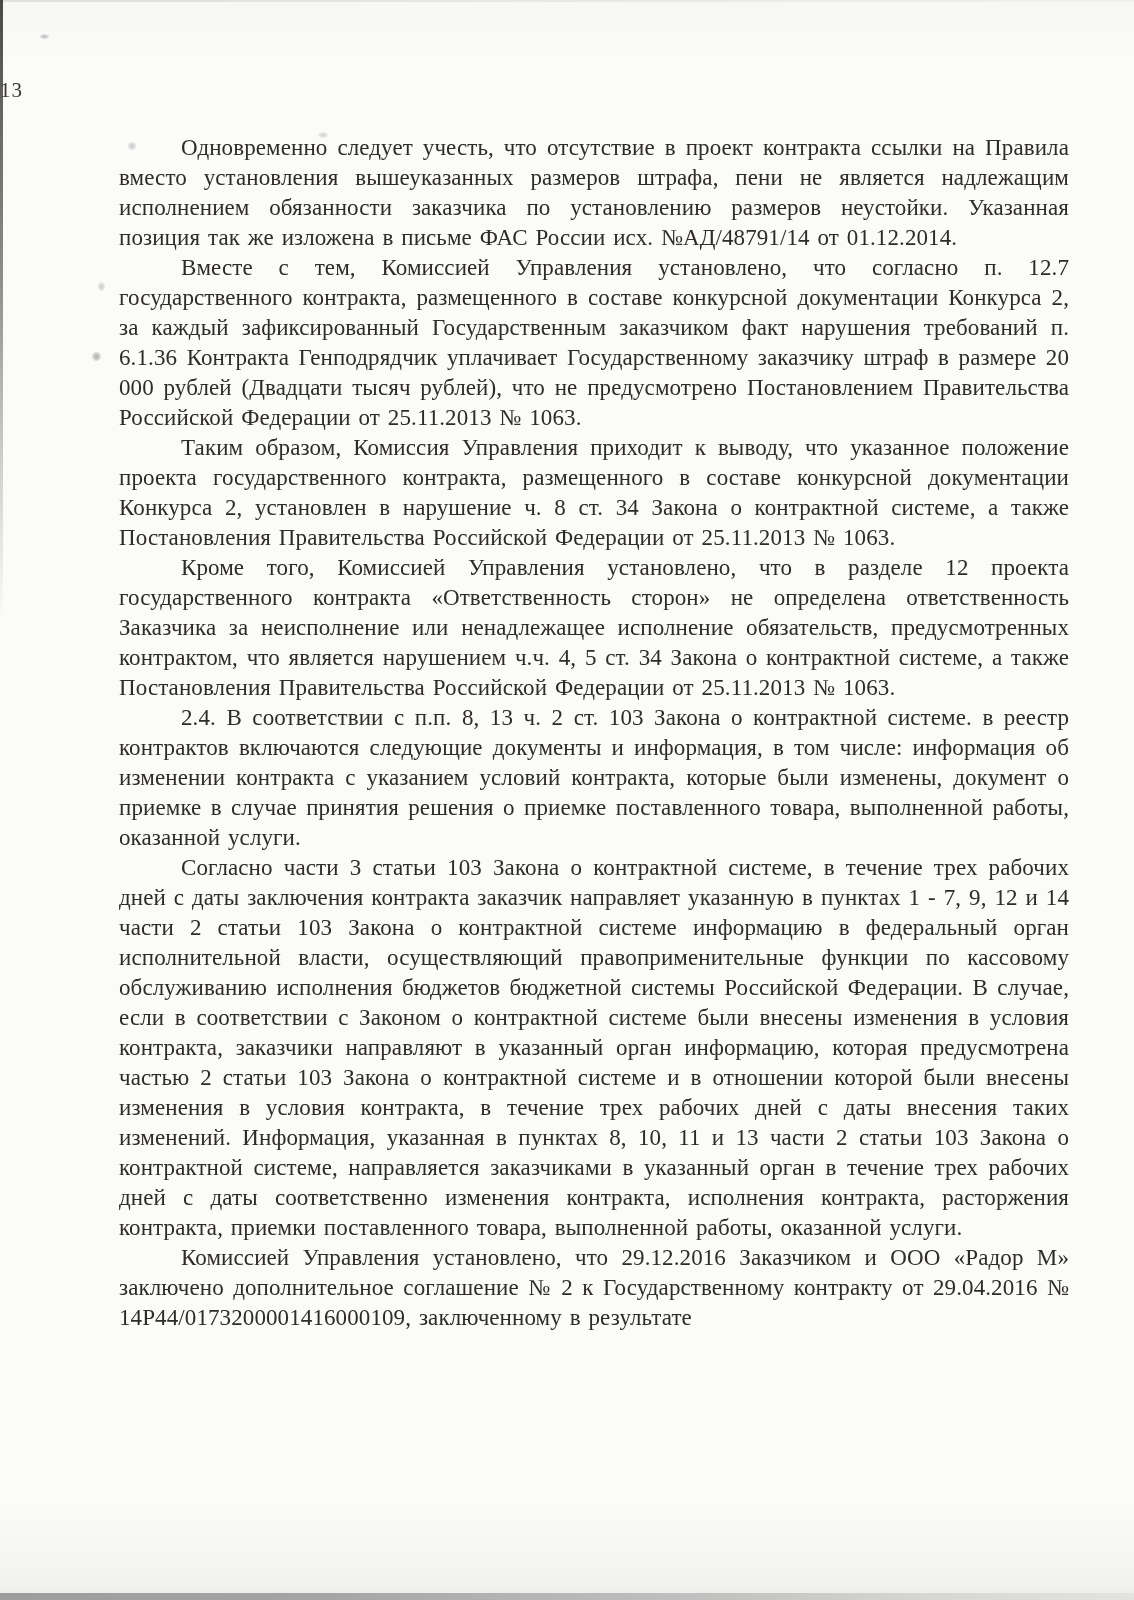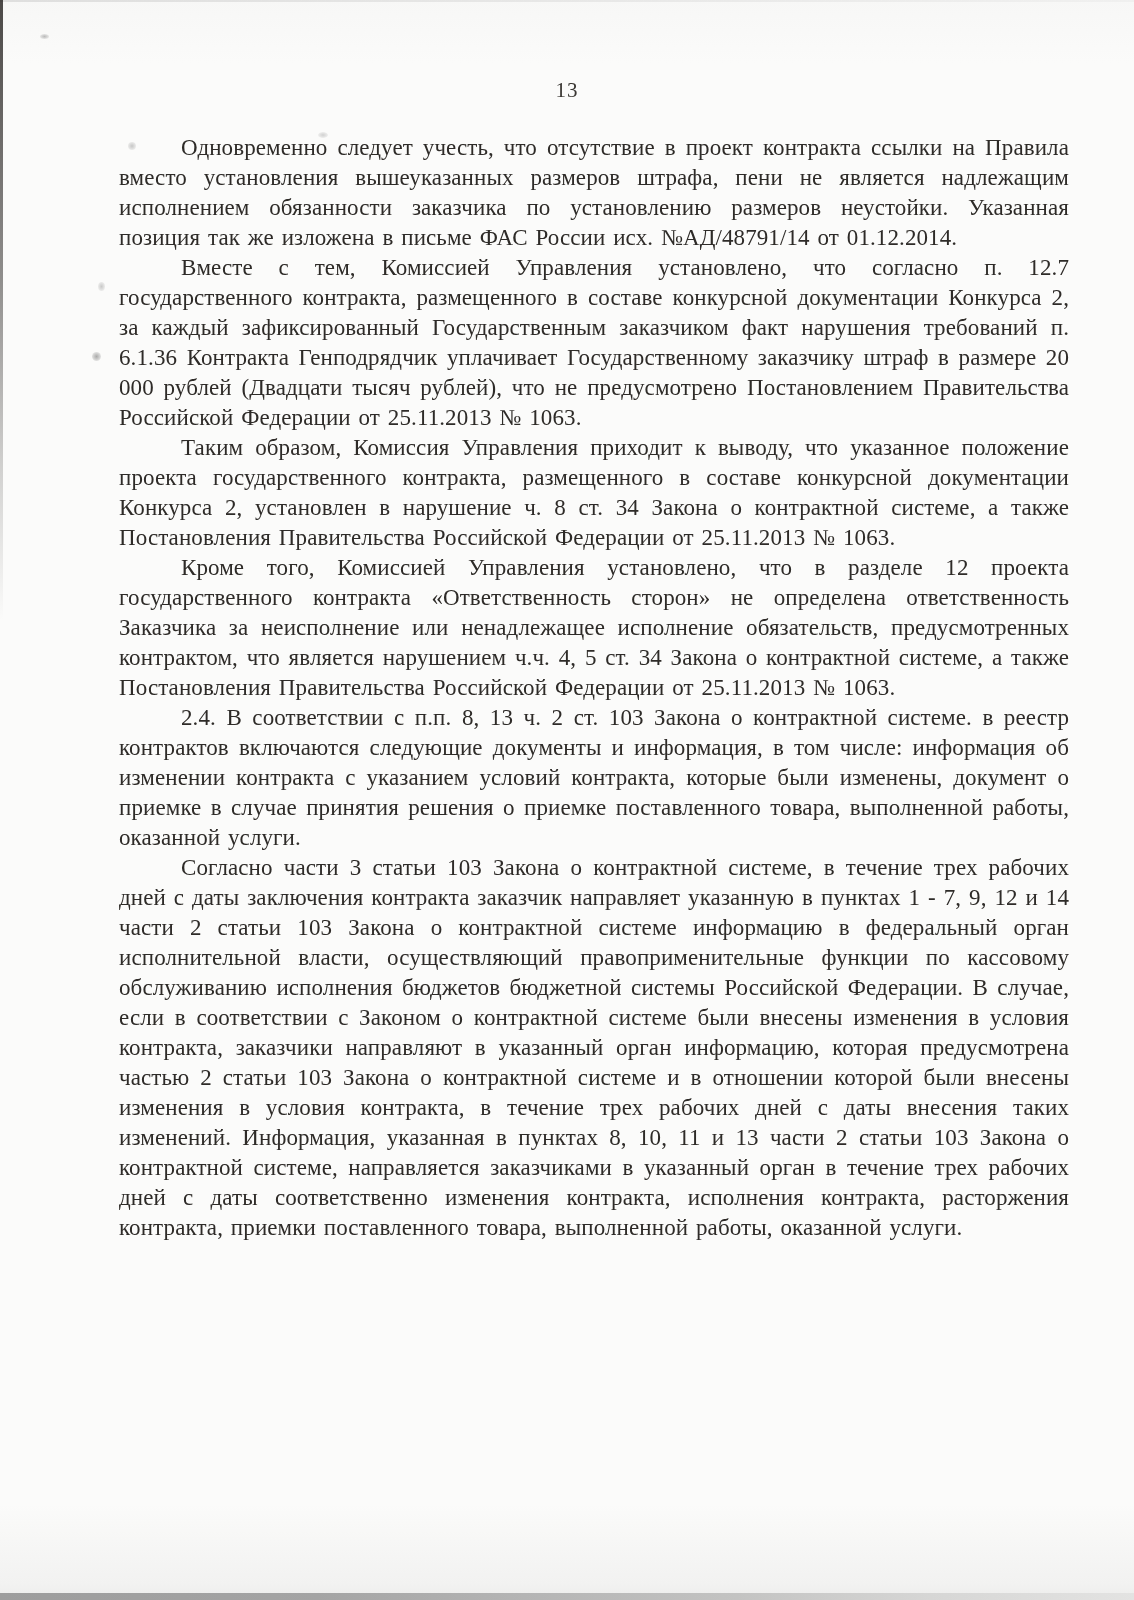--- a/index.html
+++ b/index.html
@@ -51,21 +51,20 @@
   .speck.s2 { left: 128px; top: 142px; width: 8px;  height: 8px; background: radial-gradient(rgba(120,120,120,0.4), rgba(120,120,120,0)); }
   .speck.s3 { left: 318px; top: 132px; width: 10px; height: 6px; background: radial-gradient(rgba(130,130,130,0.35), rgba(130,130,130,0)); }
   .speck.s4 { left: 98px;  top: 282px; width: 7px;  height: 9px; background: radial-gradient(rgba(120,120,120,0.38), rgba(120,120,120,0)); }
   .speck.s5 { left: 92px;  top: 352px; width: 9px;  height: 9px; background: radial-gradient(rgba(90,90,90,0.5), rgba(90,90,90,0)); }
 
   .page-number {
     position: absolute;
     top: 78px;
     left: 0;
     width: 100%;
-    text-align: center;
     font-size: 21px;
     letter-spacing: 1px;
     color: #3a3733;
   }
   .body-text {
     position: absolute;
     left: 119px;
     top: 133px;
     width: 950px;
   }
@@ -95,14 +94,15 @@
 
   <div class="page-number">13</div>
 
   <div class="body-text">
       <p class="para">Одновременно следует учесть, что отсутствие в проект контракта ссылки на Правила вместо установления вышеуказанных размеров штрафа, пени не является надлежащим исполнением обязанности заказчика по установлению размеров неустойки. Указанная позиция так же изложена в письме ФАС России исх. №АД/48791/14 от 01.12.2014.</p>
       <p class="para">Вместе с тем, Комиссией Управления установлено, что согласно п. 12.7 государственного контракта, размещенного в составе конкурсной документации Конкурса 2, за каждый зафиксированный Государственным заказчиком факт нарушения требований п. 6.1.36 Контракта Генподрядчик уплачивает Государственному заказчику штраф в размере 20 000 рублей (Двадцати тысяч рублей), что не предусмотрено Постановлением Правительства Российской Федерации от 25.11.2013 № 1063.</p>
       <p class="para">Таким образом, Комиссия Управления приходит к выводу, что указанное положение проекта государственного контракта, размещенного в составе конкурсной документации Конкурса 2, установлен в нарушение ч. 8 ст. 34 Закона о контрактной системе, а также Постановления Правительства Российской Федерации от 25.11.2013 № 1063.</p>
       <p class="para">Кроме того, Комиссией Управления установлено, что в разделе 12 проекта государственного контракта «Ответственность сторон» не определена ответственность Заказчика за неисполнение или ненадлежащее исполнение обязательств, предусмотренных контрактом, что является нарушением ч.ч. 4, 5 ст. 34 Закона о контрактной системе, а также Постановления Правительства Российской Федерации от 25.11.2013 № 1063.</p>
       <p class="para">2.4. В соответствии с п.п. 8, 13 ч. 2 ст. 103 Закона о контрактной системе. в реестр контрактов включаются следующие документы и информация, в том числе: информация об изменении контракта с указанием условий контракта, которые были изменены, документ о приемке в случае принятия решения о приемке поставленного товара, выполненной работы, оказанной услуги.</p>
       <p class="para">Согласно части 3 статьи 103 Закона о контрактной системе, в течение трех рабочих дней с даты заключения контракта заказчик направляет указанную в пунктах 1 - 7, 9, 12 и 14 части 2 статьи 103 Закона о контрактной системе информацию в федеральный орган исполнительной власти, осуществляющий правоприменительные функции по кассовому обслуживанию исполнения бюджетов бюджетной системы Российской Федерации. В случае, если в соответствии с Законом о контрактной системе были внесены изменения в условия контракта, заказчики направляют в указанный орган информацию, которая предусмотрена частью 2 статьи 103 Закона о контрактной системе и в отношении которой были внесены изменения в условия контракта, в течение трех рабочих дней с даты внесения таких изменений. Информация, указанная в пунктах 8, 10, 11 и 13 части 2 статьи 103 Закона о контрактной системе, направляется заказчиками в указанный орган в течение трех рабочих дней с даты соответственно изменения контракта, исполнения контракта, расторжения контракта, приемки поставленного товара, выполненной работы, оказанной услуги.</p>
+      <p class="para">Комиссией Управления установлено, что 29.12.2016 Заказчиком и ООО «Радор М» заключено дополнительное соглашение № 2 к Государственному контракту от 29.04.2016    №    14Р44/0173200001416000109,    заключенному    в    результате</p>
     </div>
 </div>
 
 </body></html>

